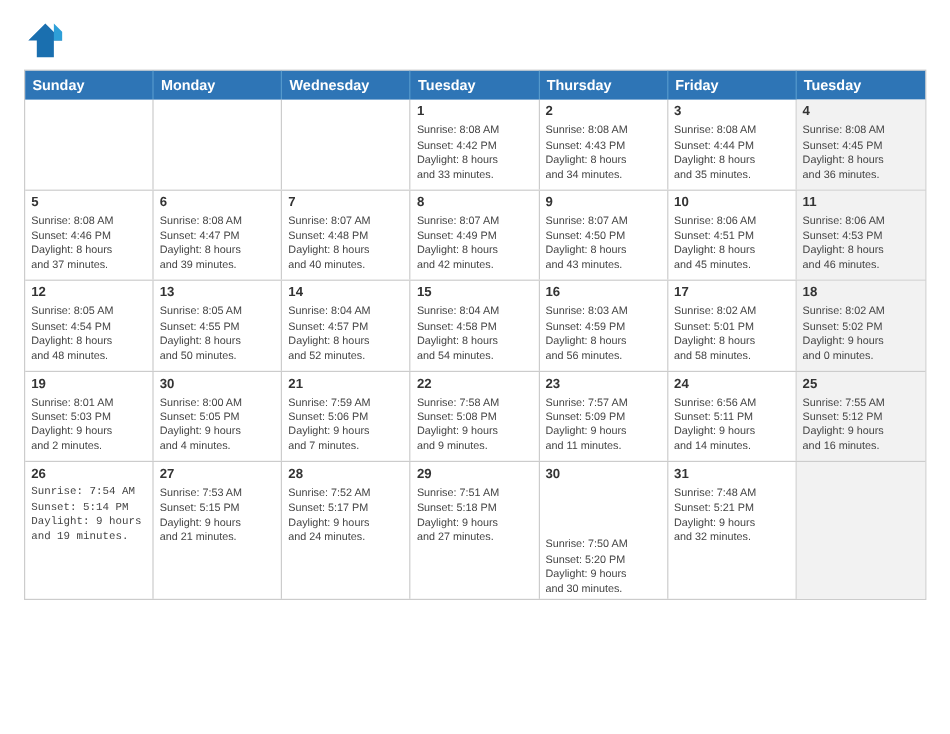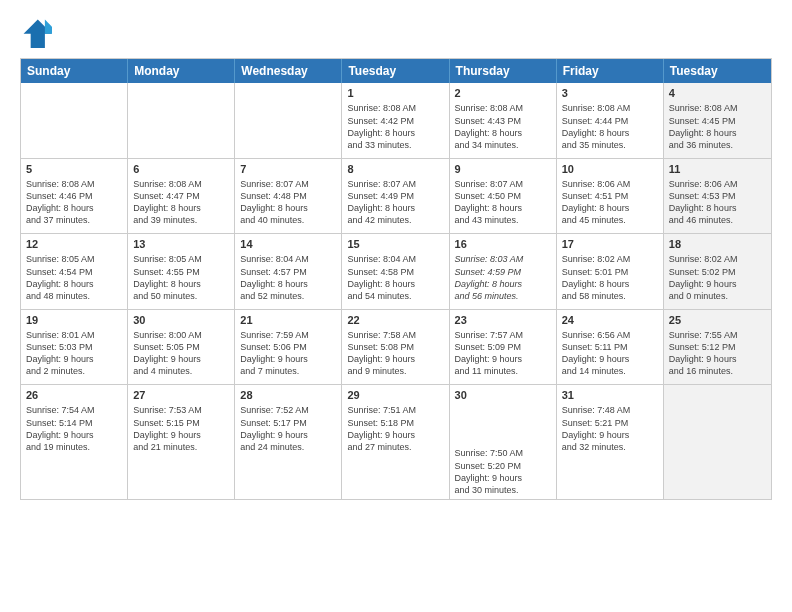--- a/index.html
+++ b/index.html
@@ -255,21 +255,21 @@
           </div>
           <div class="cal-cell">
             <div class="day-num">15</div>
             <div class="cell-info" style="white-space: pre-line;">Sunrise: 8:04 AM
 Sunset: 4:58 PM
 Daylight: 8 hours
 and 54 minutes.</div>
           </div>
           <div class="cal-cell">
             <div class="day-num">16</div>
-            <div class="cell-info" style="white-space: pre-line; font-style: italic;">Sunrise: 8:03 AM
+            <div class="cell-info" style="white-space: pre-line;">Sunrise: 8:03 AM
 Sunset: 4:59 PM
 Daylight: 8 hours
 and 56 minutes.</div>
           </div>
           <div class="cal-cell">
             <div class="day-num">17</div>
             <div class="cell-info" style="white-space: pre-line;">Sunrise: 8:02 AM
 Sunset: 5:01 PM
 Daylight: 8 hours
 and 58 minutes.</div>
@@ -329,21 +329,21 @@
             <div class="day-num">25</div>
             <div class="cell-info" style="white-space: pre-line;">Sunrise: 7:55 AM
 Sunset: 5:12 PM
 Daylight: 9 hours
 and 16 minutes.</div>
           </div>
         </div>
         <div class="cal-row">
           <div class="cal-cell">
             <div class="day-num">26</div>
-            <div class="cell-info" style="white-space: pre-line;">Sunrise: 7:54 AM
+            <div class="cell-info" style="white-space: pre-line; font-family: Liberation Mono, monospace;">Sunrise: 7:54 AM
 Sunset: 5:14 PM
 Daylight: 9 hours
 and 19 minutes.</div>
           </div>
           <div class="cal-cell">
             <div class="day-num">27</div>
             <div class="cell-info" style="white-space: pre-line;">Sunrise: 7:53 AM
 Sunset: 5:15 PM
 Daylight: 9 hours
 and 21 minutes.</div>

